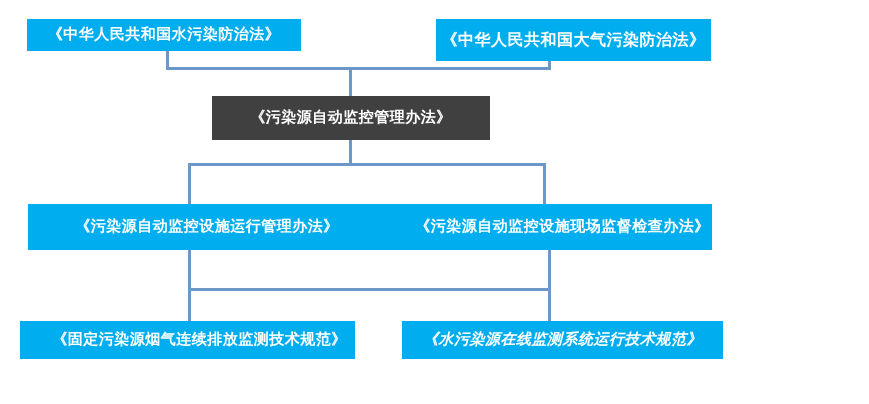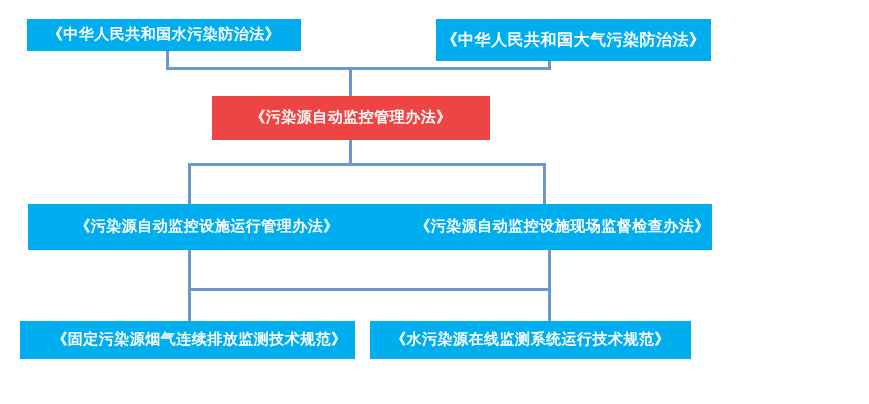--- a/index.html
+++ b/index.html
@@ -58,33 +58,33 @@
   <div class="connector conn-h" style="left:188px; top:288px; width:363px;"></div>
 
   <div class="node" style="left:27px; top:19px; width:274px; height:32px; background:#00AEEF; font-size:15px;">
     <span>《中华人民共和国水污染防治法》</span>
   </div>
 
   <div class="node" style="left:412px; top:19px; width:275px; height:42px; background:#00AEEF; font-size:16px;margin-left:24px;">
     <span>《中华人民共和国大气污染防治法》</span>
   </div>
 
-  <div class="node" style="left:212px; top:96px; width:278px; height:44px; background:#ef4444; font-size:15px;">
+  <div class="node" style="left:212px; top:96px; width:278px; height:44px; background:#404040; font-size:15px;">
     <span>《污染源自动监控管理办法》</span>
   </div>
 
   <div class="node" style="left:28px; top:204px; width:358px; height:46px; background:#00AEEF; font-size:15px;">
     <span>《污染源自动监控设施运行管理办法》</span>
   </div>
 
   <div class="node" style="left:385px; top:204px; width:327px; height:46px; background:#00AEEF; font-size:15px;padding-left:28px;">
     <span>《污染源自动监控设施现场监督检查办法》</span>
   </div>
 
   <div class="node" style="left:20px; top:321px; width:335px; height:38px; background:#00AEEF; font-size:15px;padding-left:24px;">
     <span>《固定污染源烟气连续排放监测技术规范》</span>
   </div>
 
-  <div class="node" style="left:370px; top:321px; width:321px; height:38px; background:#00AEEF; font-size:15px;">
+  <div class="node" style="left:402px; top:321px; width:321px; height:38px; background:#00AEEF; font-size:15px;font-style:italic;">
     <span>《水污染源在线监测系统运行技术规范》</span>
   </div>
 
 </div>
 
 </body></html>

